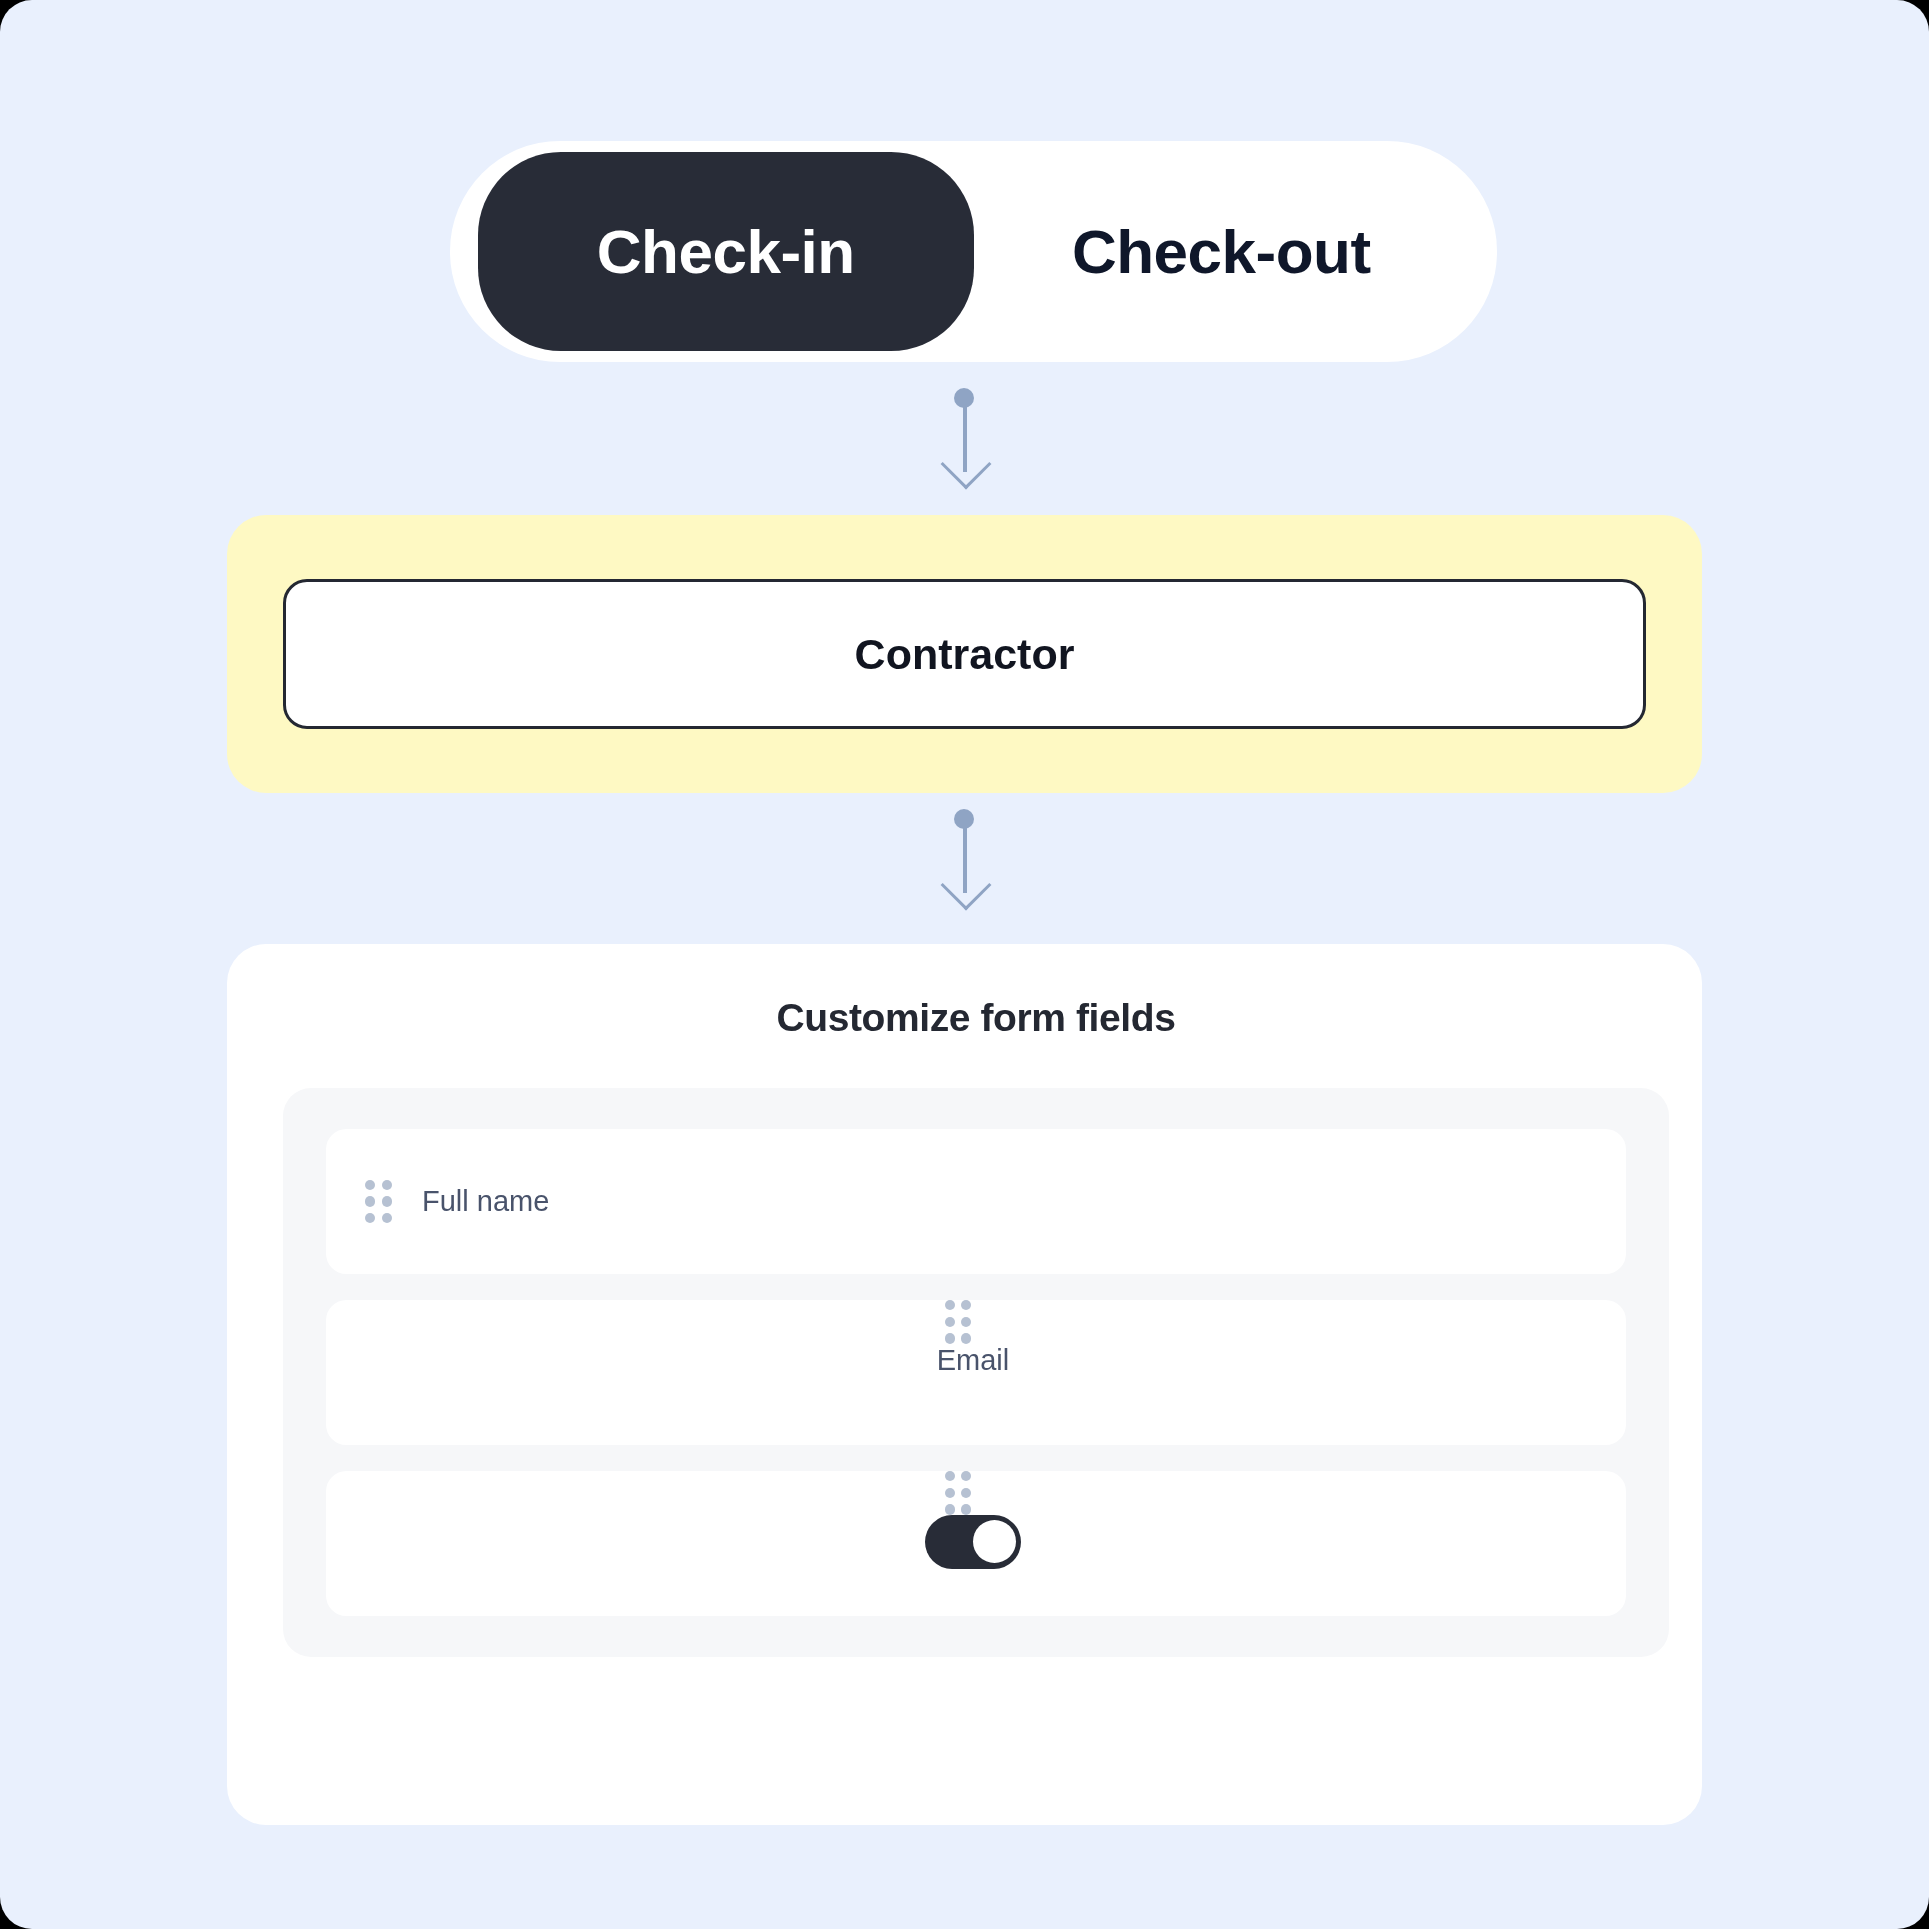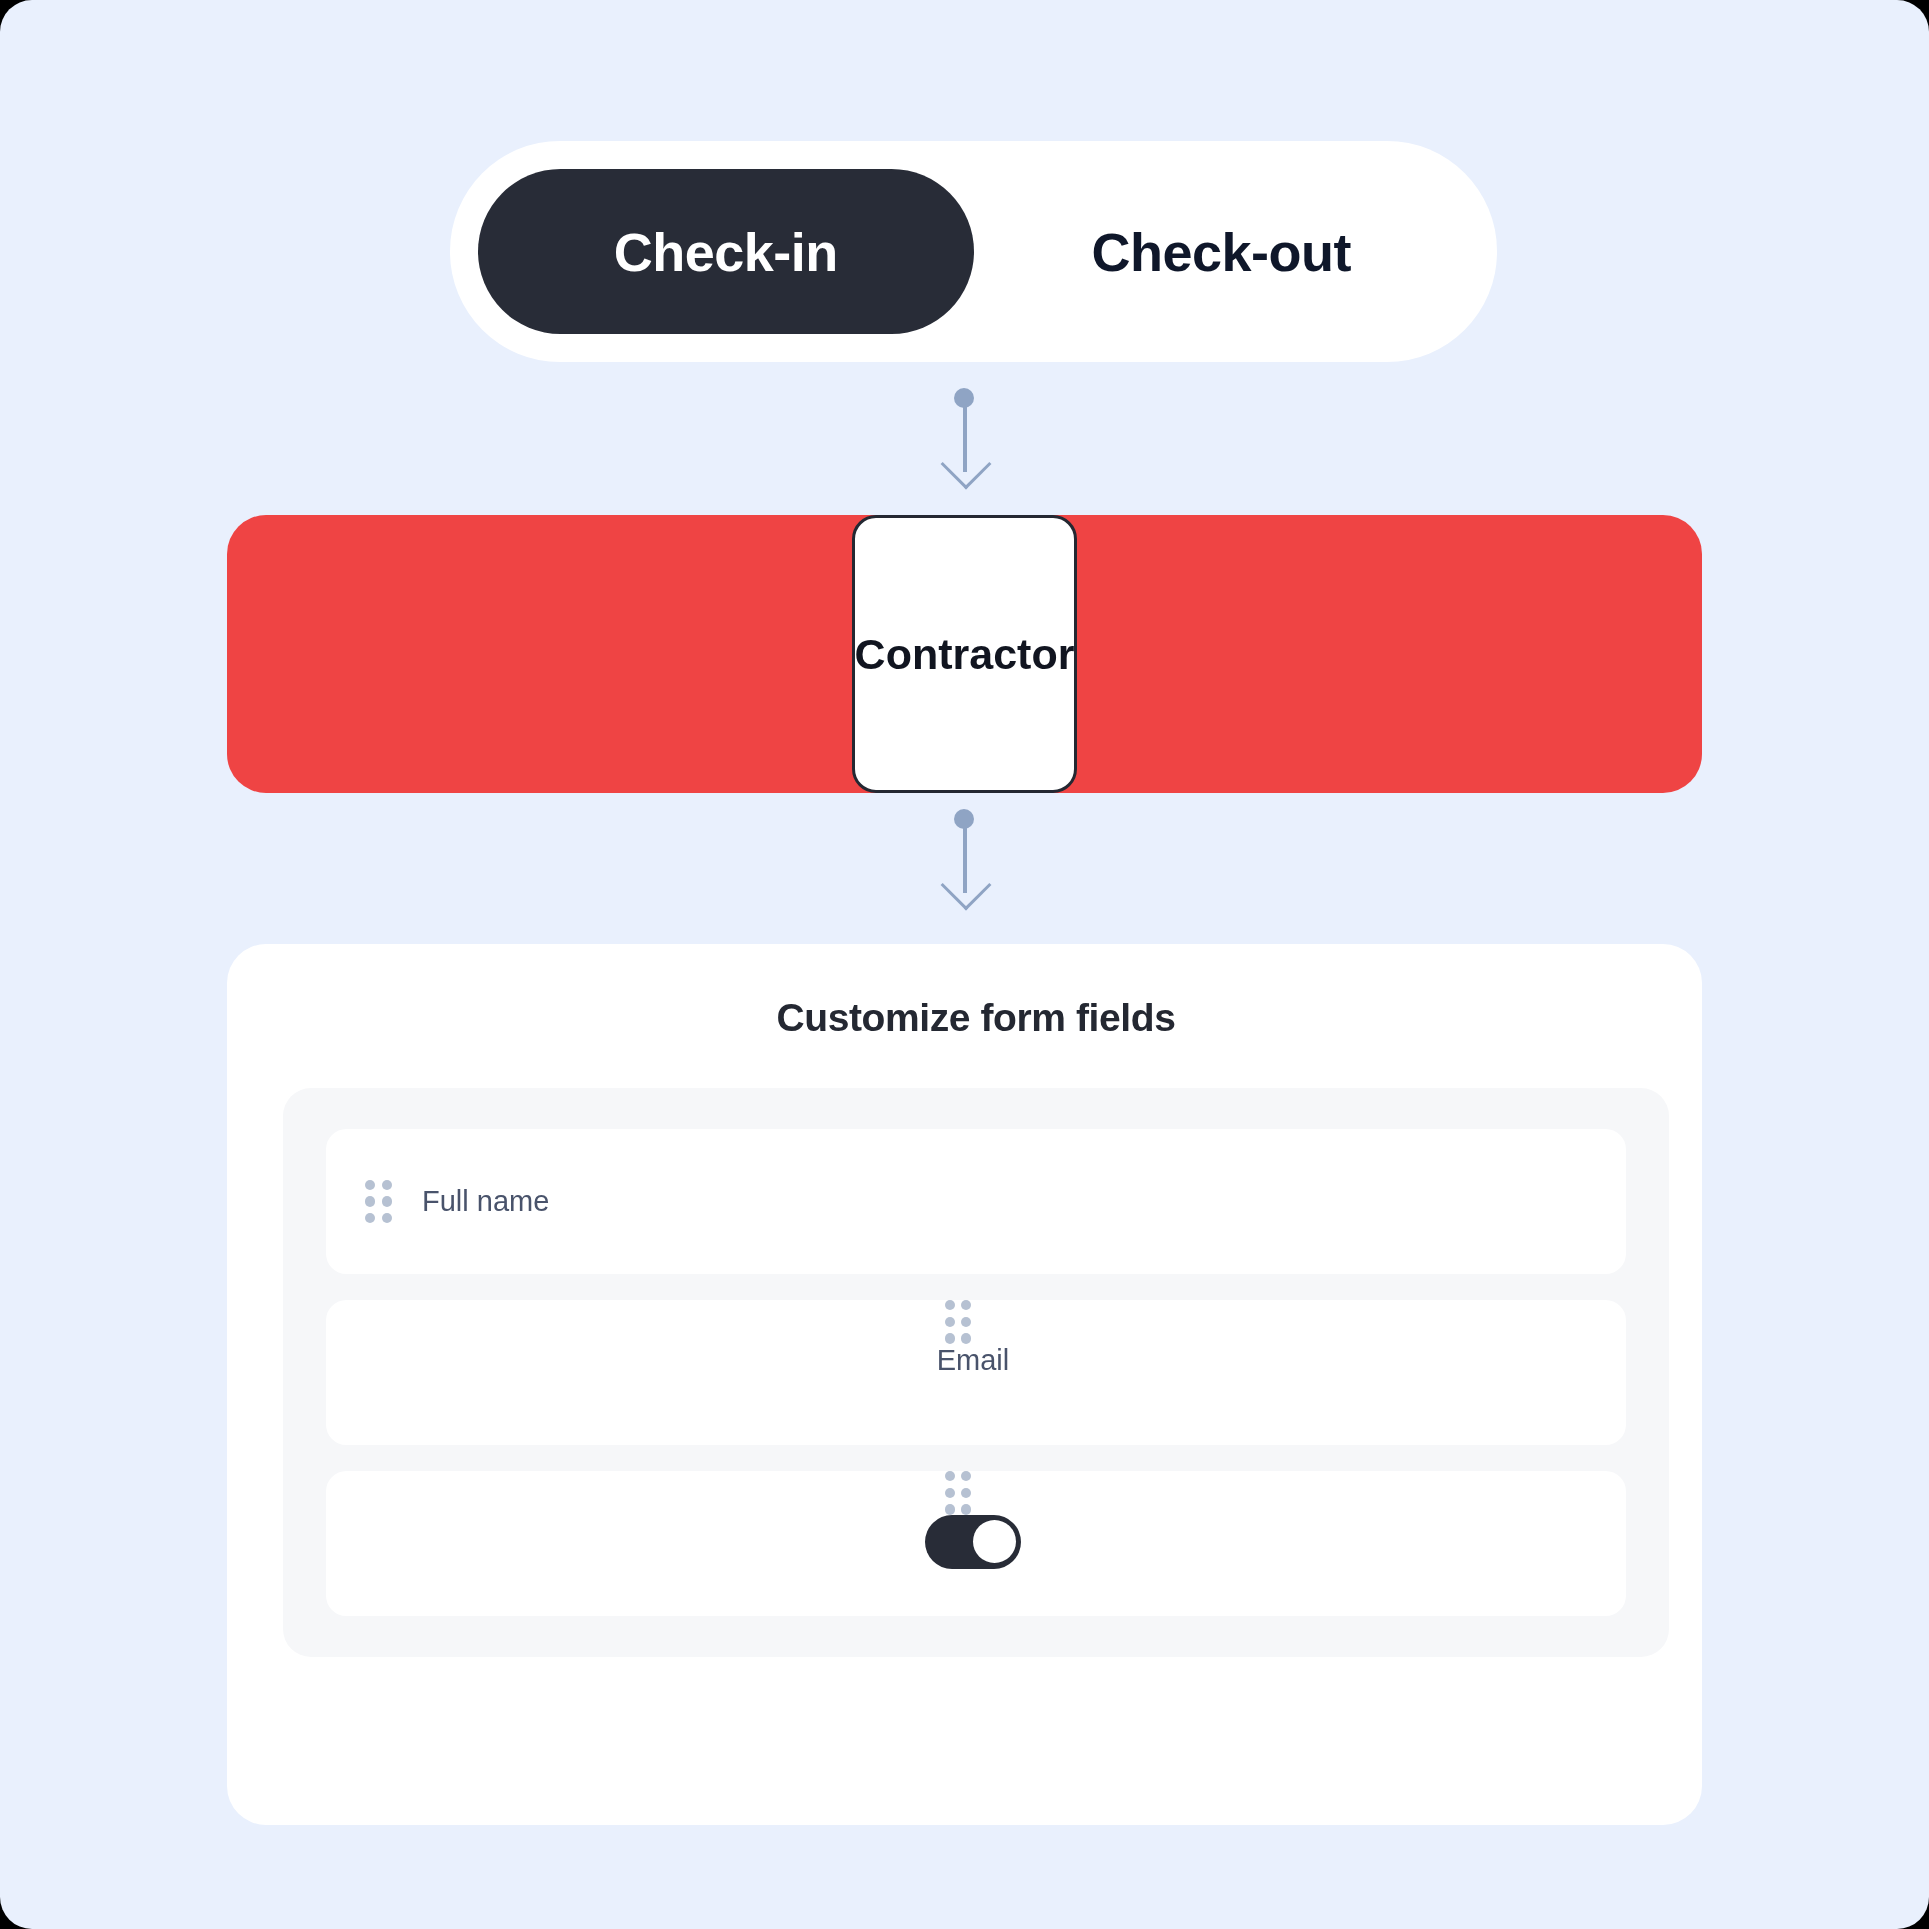--- a/index.html
+++ b/index.html
@@ -33,26 +33,26 @@
     height: 221px;
     background: #ffffff;
     border-radius: 110px;
     box-sizing: border-box;
     display: flex;
     align-items: center;
     padding: 0 28px;
   }
   .seg-btn {
     flex: 1 1 0;
-    height: 165px;
+    height: 199px;
     border-radius: 83px;
     display: flex;
     align-items: center;
     justify-content: center;
-    font-size: 54px;
+    font-size: 62px;
     font-weight: bold;
     letter-spacing: -0.5px;
     box-sizing: border-box;
   }
   .seg-btn.active {
     background: #282c37;
     color: #ffffff;
   }
   .seg-btn.inactive {
     background: transparent;
@@ -98,28 +98,27 @@
   #connector-2 .line { height: 67px; }
   #connector-2 .head { top: 58px; }
 
   
   .role-card {
     position: absolute;
     left: 227px;
     top: 515px;
     width: 1475px;
     height: 278px;
-    background: #ef4444;
+    background: #fef9c3;
     border-radius: 39px;
     box-sizing: border-box;
     display: flex;
     align-items: center;
     padding: 0 56px;
     gap: 54px;
-    flex-direction: column;
   }
   .role-chip {
     flex: 1 1 0;
     height: 150px;
     border-radius: 24px;
     display: flex;
     align-items: center;
     justify-content: center;
     font-size: 43px;
     box-sizing: border-box;

